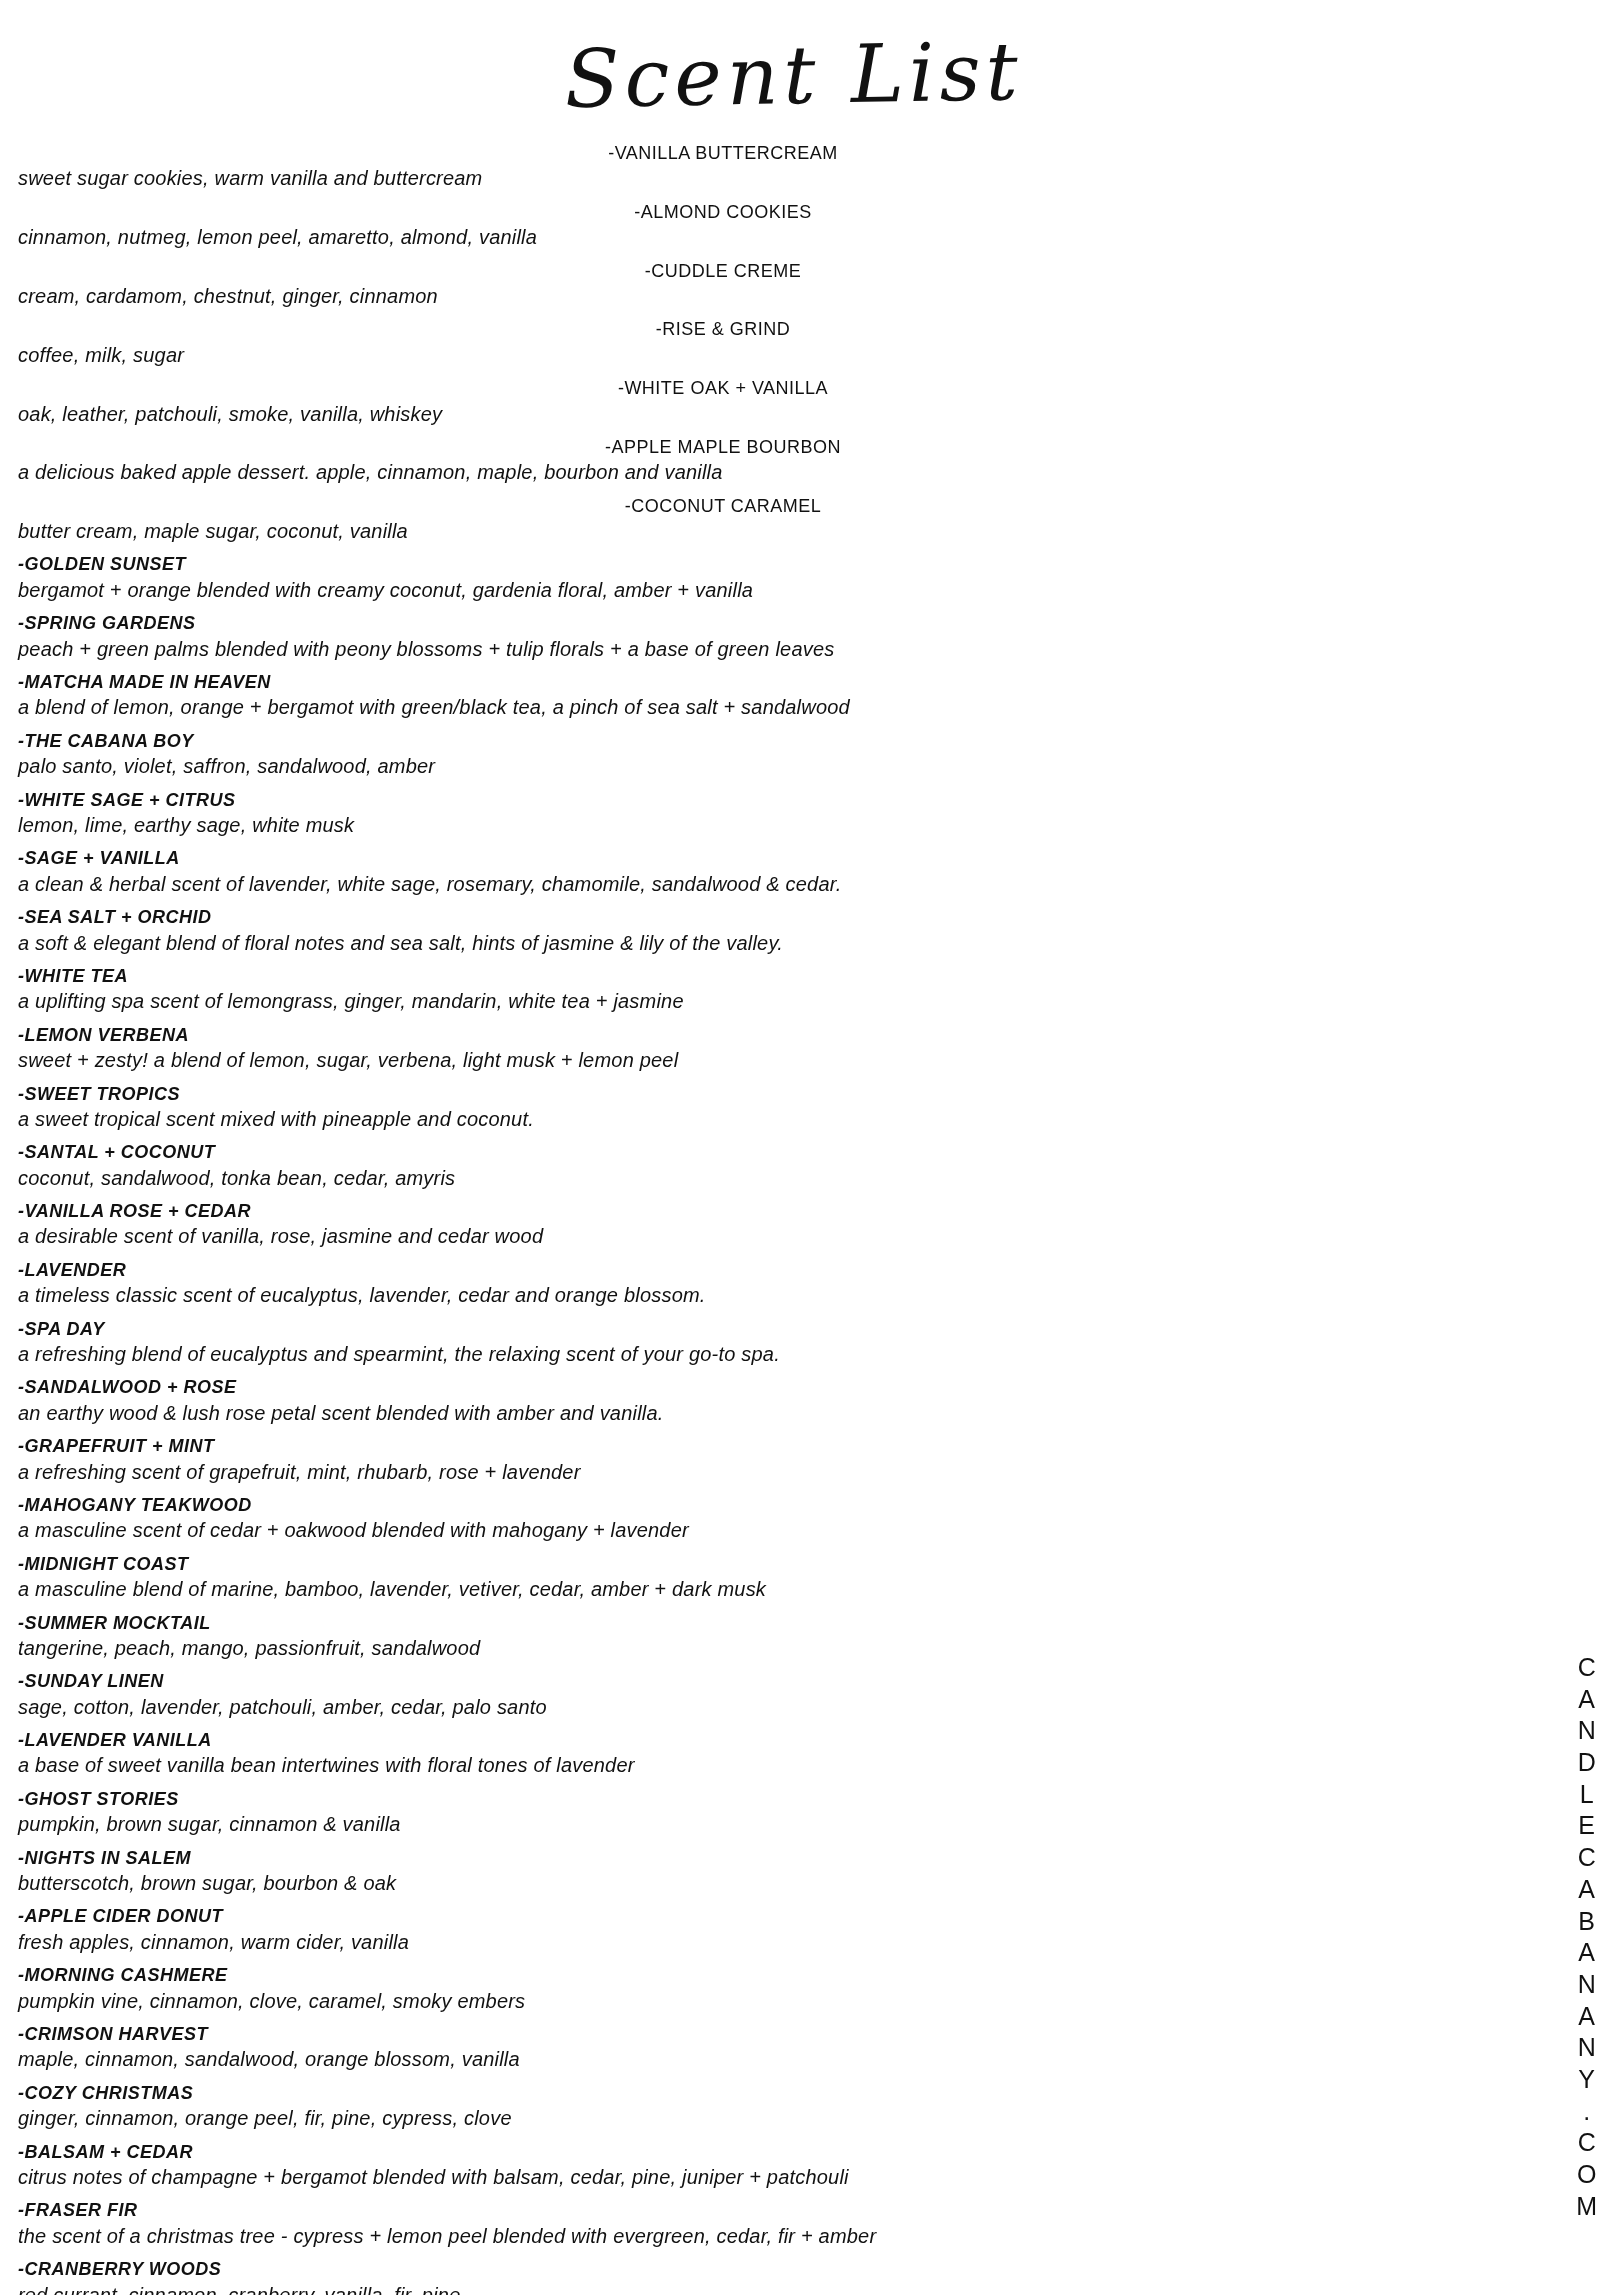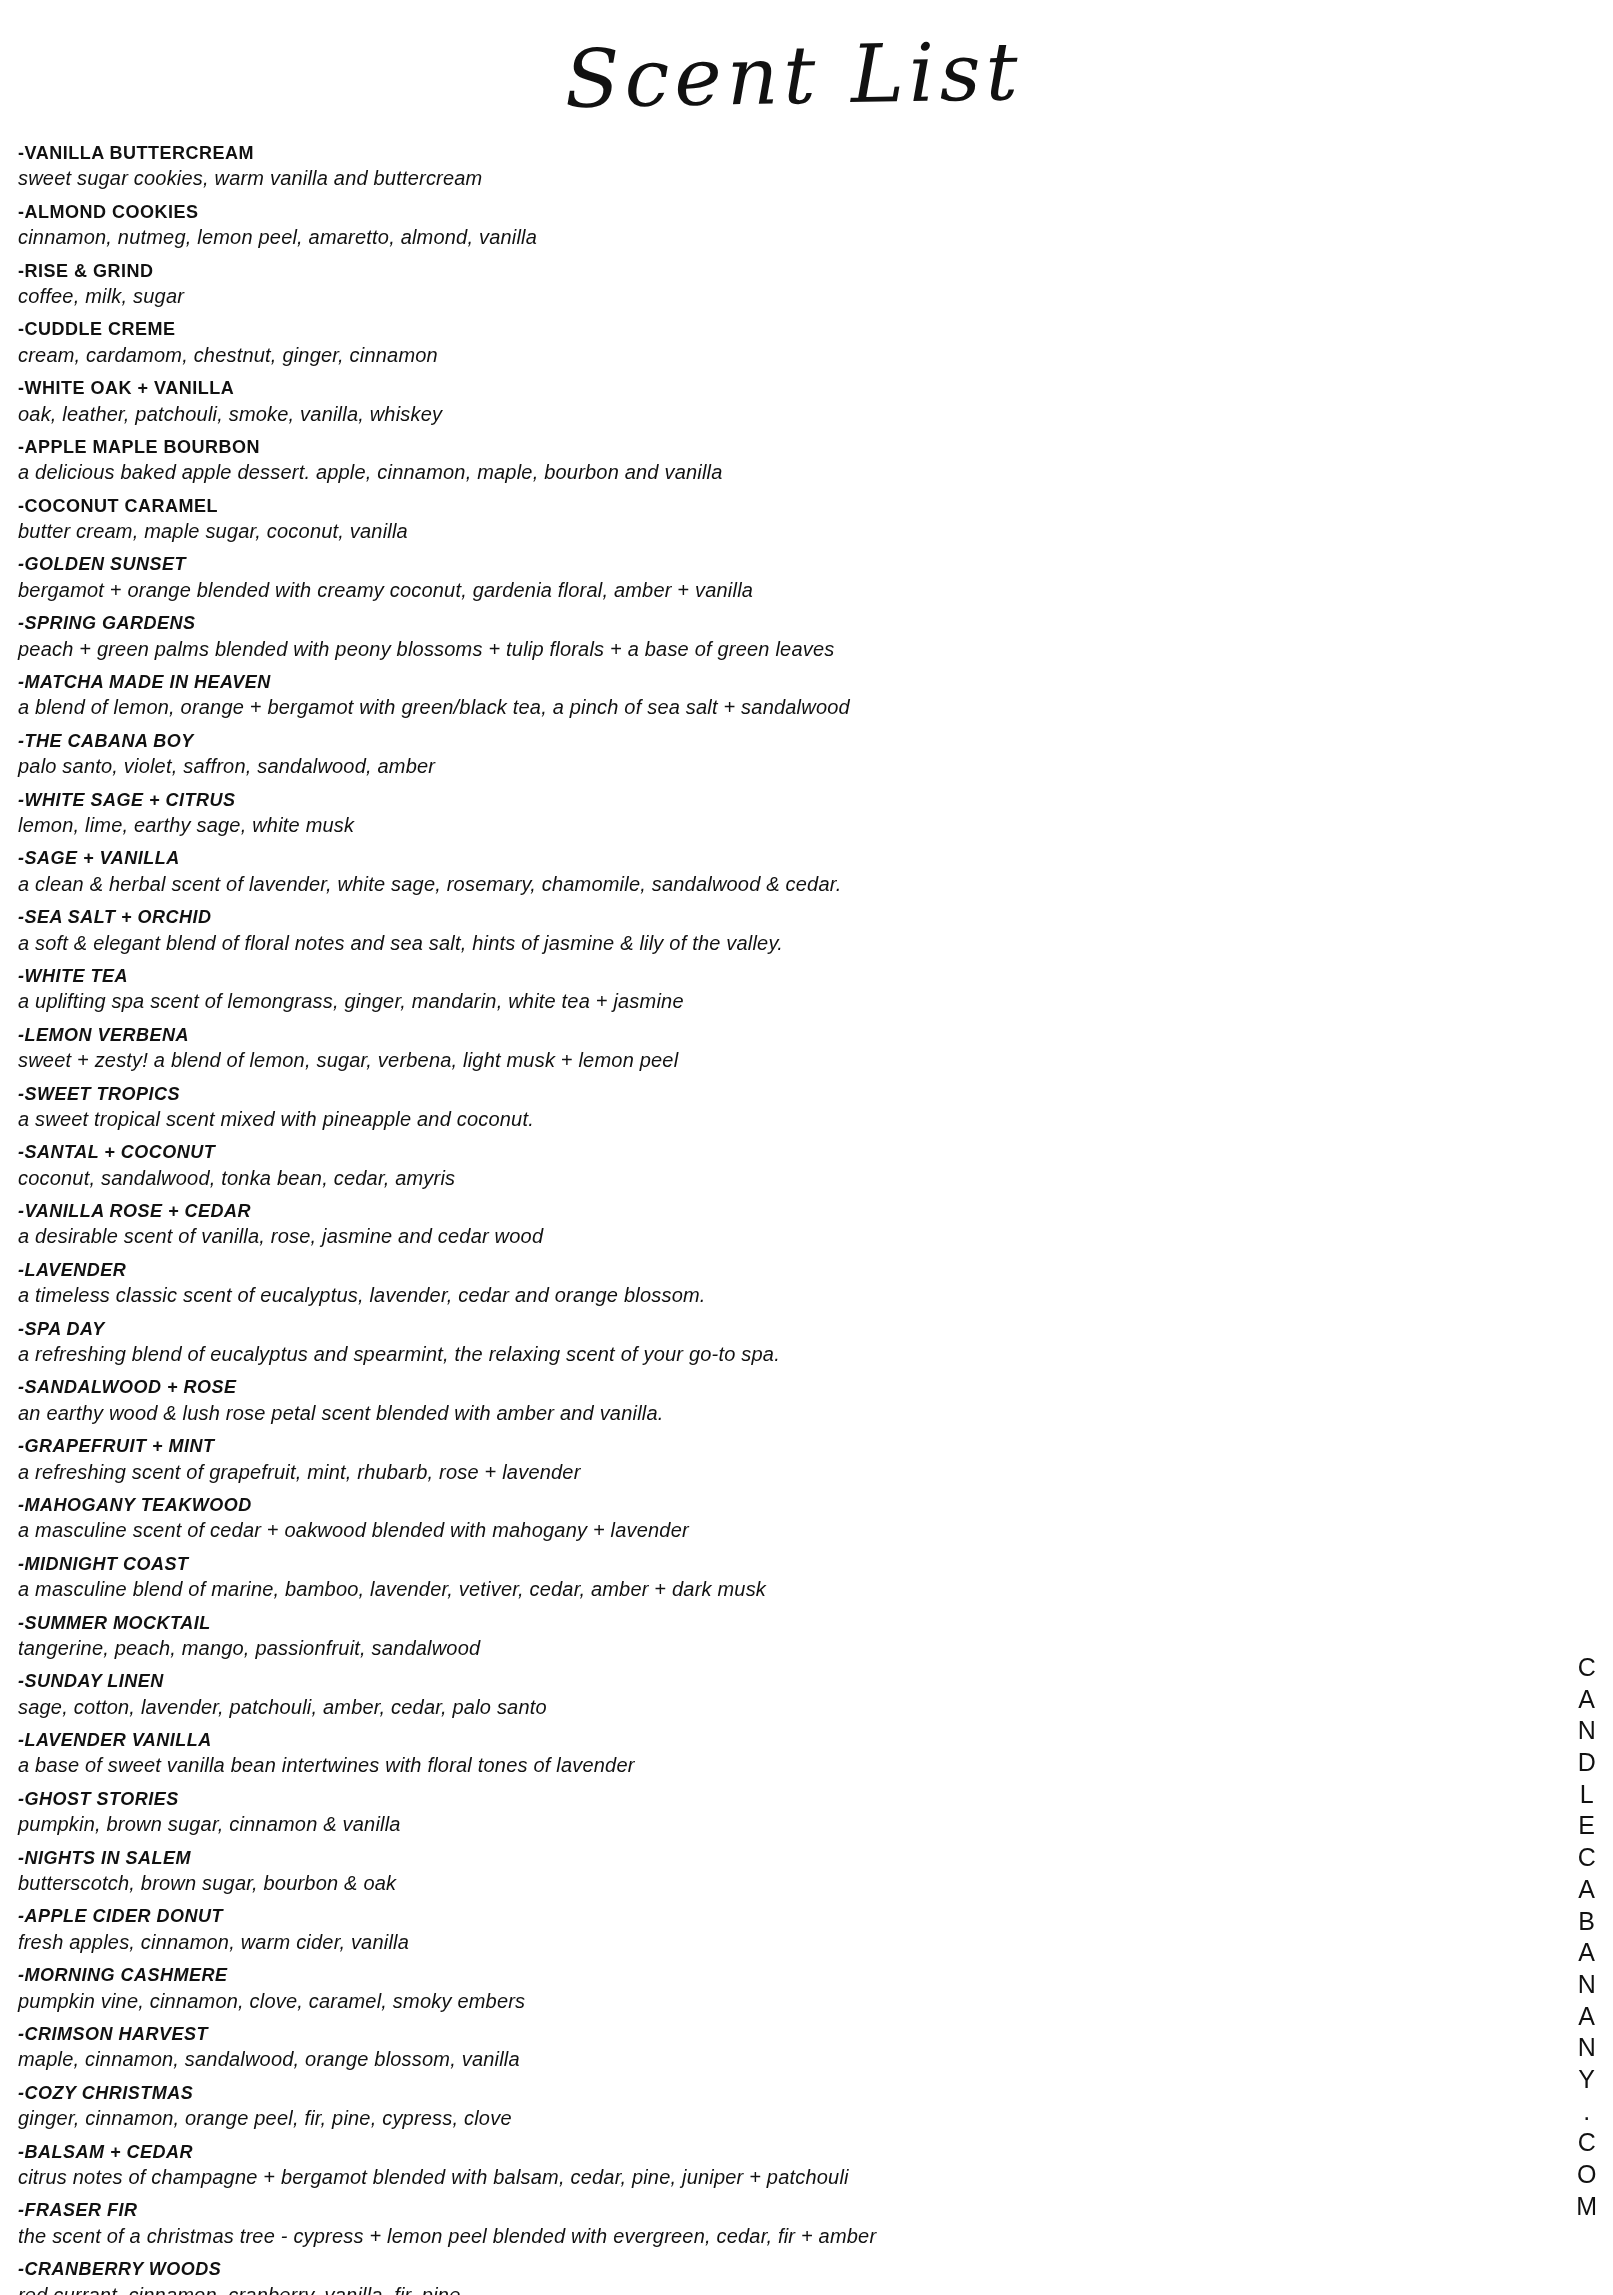--- a/index.html
+++ b/index.html
@@ -48,22 +48,23 @@
   .scent-name {
     font-size: 18px;
     font-weight: 700;
     font-style: italic;
     letter-spacing: 0.5px;
     line-height: 1.30;
     color: #111111;
     white-space: nowrap;
   }
   .scent-name.bold-strong {
-    font-weight: 700;
+    font-weight: 400;
     font-style: normal;
+    text-align: center;
   }
   .scent-desc {
     font-size: 20px;
     font-style: italic;
     font-weight: 400;
     letter-spacing: 0.2px;
     line-height: 1.32;
     color: #111111;
     white-space: nowrap;
   }
@@ -91,28 +92,28 @@
   <div class="scents">
       <div class="scent">
         <div class="scent-name bold-strong">-VANILLA BUTTERCREAM</div>
         <div class="scent-desc">sweet sugar cookies, warm vanilla and buttercream</div>
       </div>
       <div class="scent">
         <div class="scent-name bold-strong">-ALMOND COOKIES</div>
         <div class="scent-desc">cinnamon, nutmeg, lemon peel, amaretto, almond, vanilla</div>
       </div>
       <div class="scent">
+        <div class="scent-name bold-strong">-CUDDLE CREME</div>
+        <div class="scent-desc">cream, cardamom, chestnut, ginger, cinnamon</div>
+      </div>
+      <div class="scent">
         <div class="scent-name bold-strong">-RISE &amp; GRIND</div>
         <div class="scent-desc">coffee, milk, sugar</div>
       </div>
       <div class="scent">
-        <div class="scent-name bold-strong">-CUDDLE CREME</div>
-        <div class="scent-desc">cream, cardamom, chestnut, ginger, cinnamon</div>
-      </div>
-      <div class="scent">
         <div class="scent-name bold-strong">-WHITE OAK + VANILLA</div>
         <div class="scent-desc">oak, leather, patchouli, smoke, vanilla, whiskey</div>
       </div>
       <div class="scent">
         <div class="scent-name bold-strong">-APPLE MAPLE BOURBON</div>
         <div class="scent-desc">a delicious baked apple dessert. apple, cinnamon, maple, bourbon and vanilla</div>
       </div>
       <div class="scent">
         <div class="scent-name bold-strong">-COCONUT CARAMEL</div>
         <div class="scent-desc">butter cream, maple sugar, coconut, vanilla</div>

